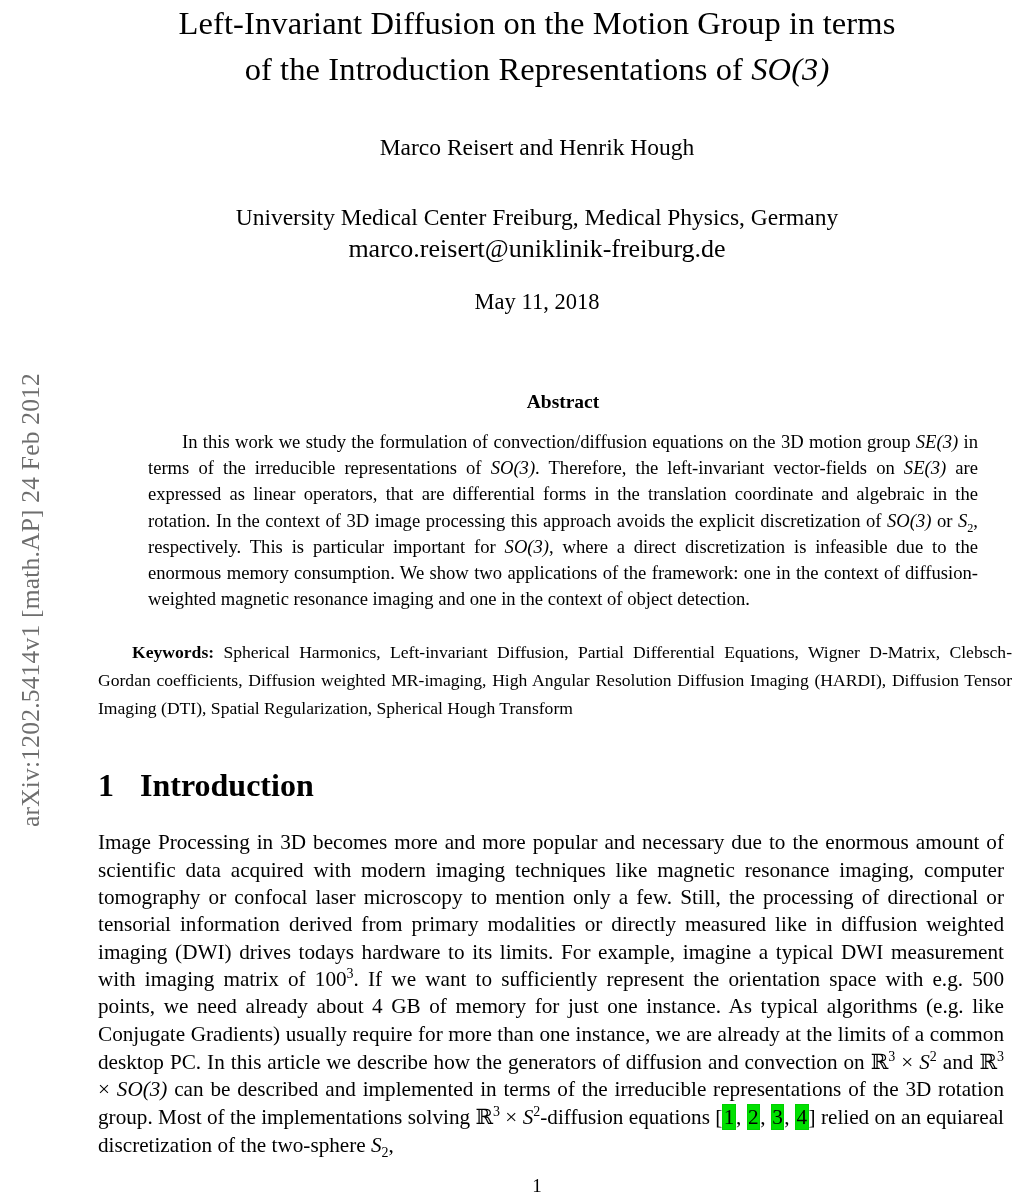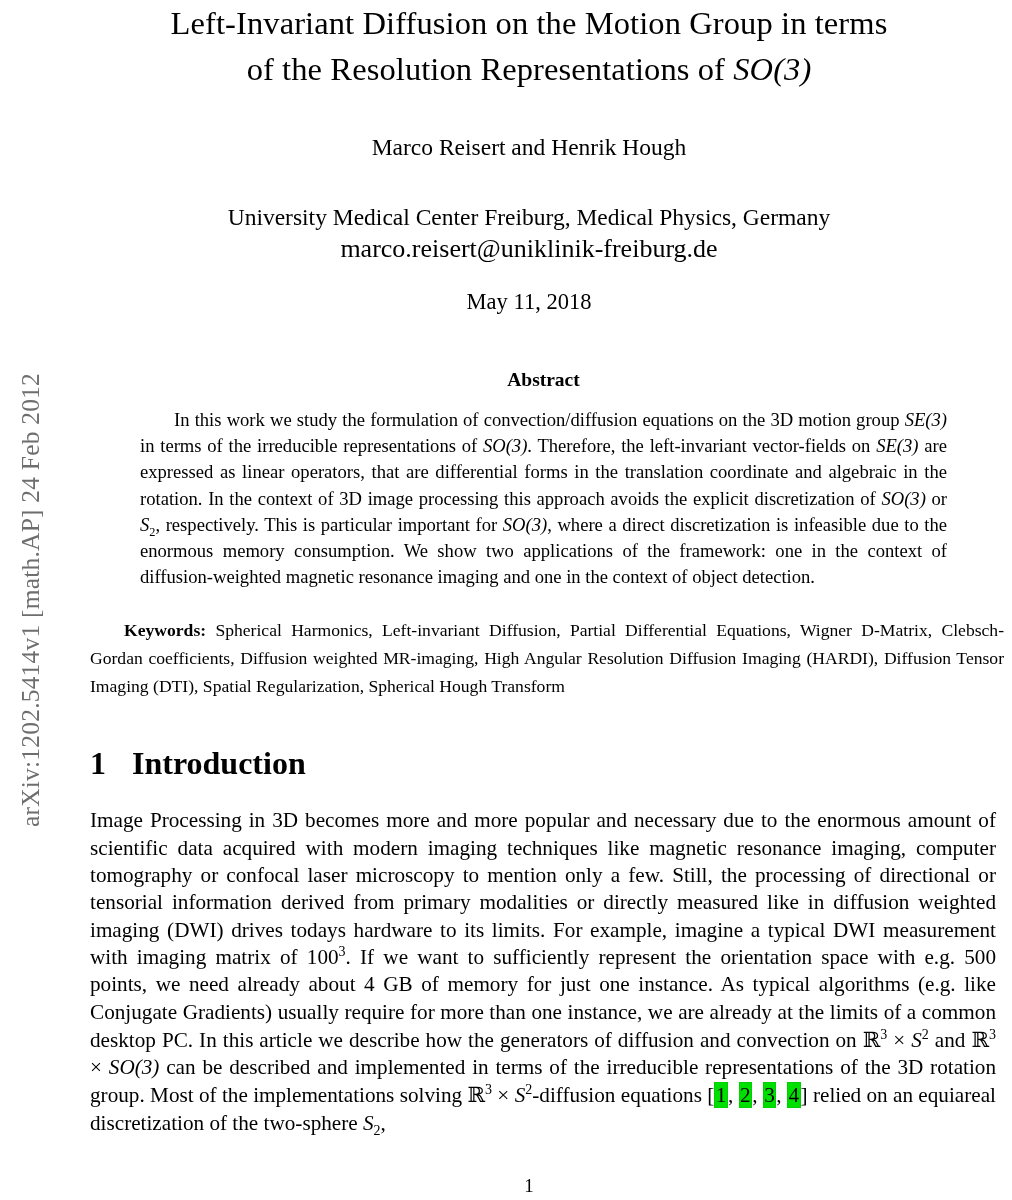--- a/index.html
+++ b/index.html
@@ -33,21 +33,21 @@
     white-space: nowrap;
     font-family: "Liberation Serif", "DejaVu Serif", serif;
     font-size: 25.5px;
     letter-spacing: 0.2px;
     color: #6e6e6e;
   }
 
   
   #page {
     position: absolute;
-    left: 54px;
+    left: 62px;
     top: 0;
     width: 950px;
     height: 1174px;
   }
 
   
   #title {
     margin: 0;
     padding-top: 0px;
     text-align: center;
@@ -84,23 +84,23 @@
 
   
   #date {
     text-align: center;
     font-size: 22.5px;
     margin-top: 25px;
   }
 
   
   #abstract-block {
-    margin-top: 54px;
+    margin-top: 76px;
     padding-left: 86px;
-    padding-right: 57px;
+    padding-right: 34px;
   }
   #abstract-heading {
     text-align: center;
     font-weight: bold;
     font-size: 19.5px;
     margin: 0 0 16px 0;
   }
   #abstract-body {
     font-size: 18.6px;
     line-height: 26.2px;
@@ -183,21 +183,21 @@
 <body>
 
 <div id="arxiv-stamp">
   <span class="stamp-text">arXiv:1202.5414v1  [math.AP]  24 Feb 2012</span>
 </div>
 
 <div id="page">
 
   <h1 id="title">
     <span class="ln">Left-Invariant Diffusion on the Motion Group in terms</span>
-    <span class="ln"><span>of the Resolution Representations of </span><span class="m">SO(3)</span></span>
+    <span class="ln"><span>of the Introduction Representations of </span><span class="m">SO(3)</span></span>
   </h1>
 
   <div id="authors">Marco Reisert and Henrik Hough</div>
 
   <div id="affiliation">
     <span class="aff-line">University Medical Center Freiburg, Medical Physics, Germany</span>
     <span class="aff-email">marco.reisert@uniklinik-freiburg.de</span>
   </div>
 
   <div id="date">May 11, 2018</div>

